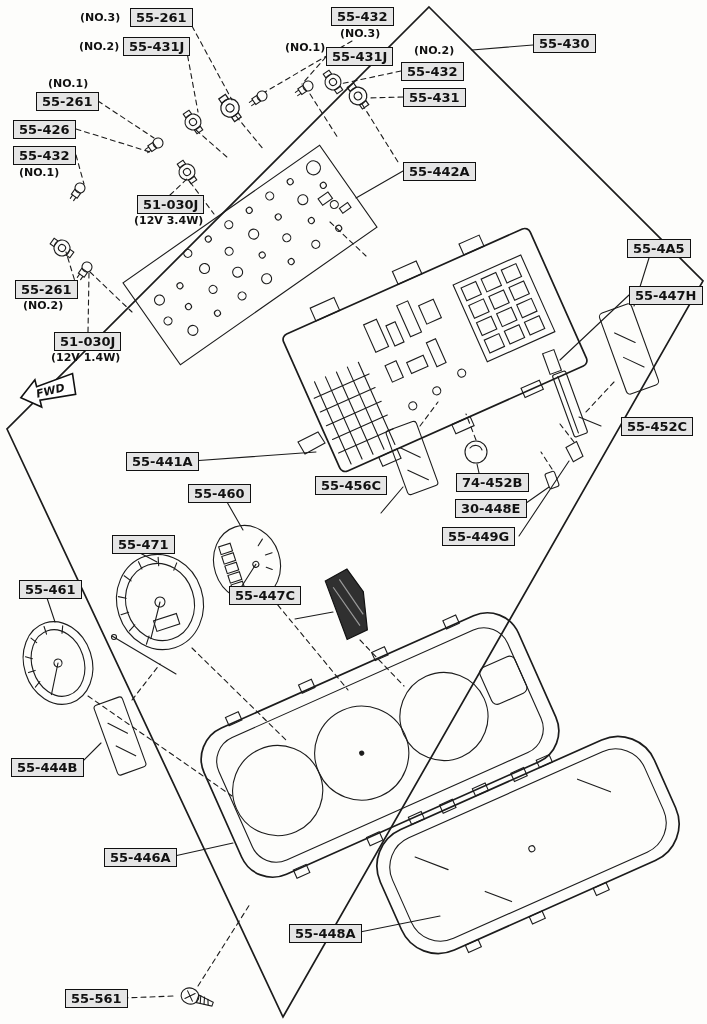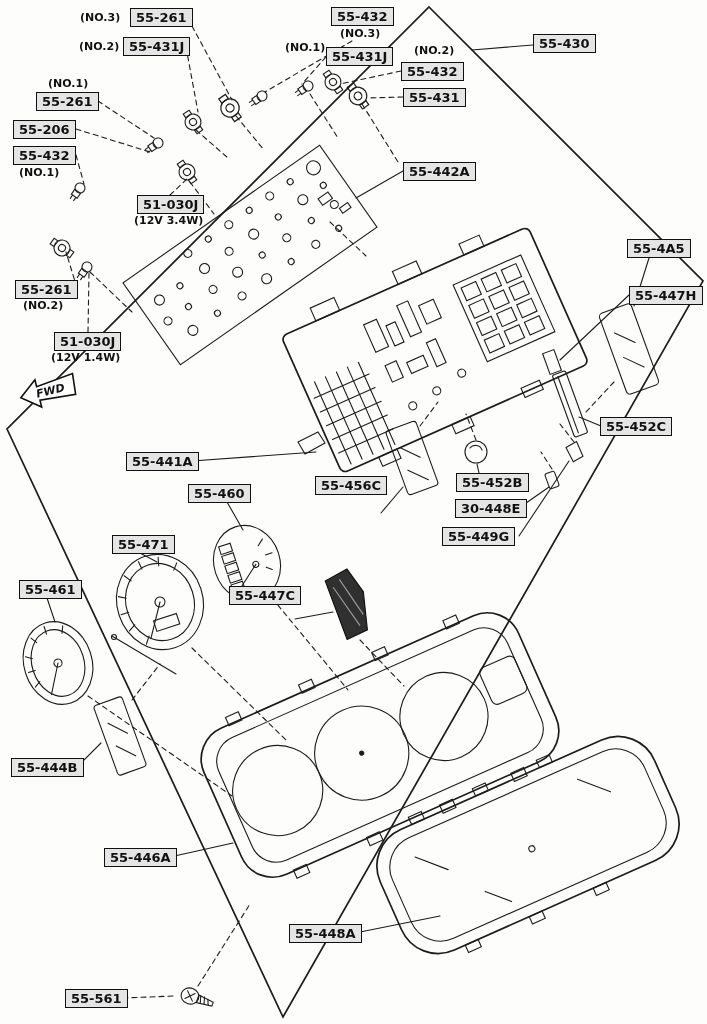--- a/index.html
+++ b/index.html
@@ -299,32 +299,32 @@
 </svg>
 
 <div class="lbl" style="left:130px;top:8px">55-261</div>
 <div class="lbl" style="left:331px;top:7px">55-432</div>
 <div class="lbl" style="left:123px;top:37px">55-431J</div>
 <div class="lbl" style="left:326px;top:47px">55-431J</div>
 <div class="lbl" style="left:533px;top:34px">55-430</div>
 <div class="lbl" style="left:401px;top:62px">55-432</div>
 <div class="lbl" style="left:403px;top:88px">55-431</div>
 <div class="lbl" style="left:36px;top:92px">55-261</div>
-<div class="lbl" style="left:13px;top:120px">55-206</div>
+<div class="lbl" style="left:13px;top:120px">55-426</div>
 <div class="lbl" style="left:13px;top:146px">55-432</div>
 <div class="lbl" style="left:137px;top:195px">51-030J</div>
 <div class="lbl" style="left:403px;top:162px">55-442A</div>
 <div class="lbl" style="left:627px;top:239px">55-4A5</div>
 <div class="lbl" style="left:629px;top:286px">55-447H</div>
 <div class="lbl" style="left:15px;top:280px">55-261</div>
 <div class="lbl" style="left:54px;top:332px">51-030J</div>
-<div class="lbl" style="left:600px;top:417px">55-452C</div>
+<div class="lbl" style="left:621px;top:417px">55-452C</div>
 <div class="lbl" style="left:126px;top:452px">55-441A</div>
 <div class="lbl" style="left:188px;top:484px">55-460</div>
-<div class="lbl" style="left:456px;top:473px">55-452B</div>
+<div class="lbl" style="left:456px;top:473px">74-452B</div>
 <div class="lbl" style="left:315px;top:476px">55-456C</div>
 <div class="lbl" style="left:455px;top:499px">30-448E</div>
 <div class="lbl" style="left:442px;top:527px">55-449G</div>
 <div class="lbl" style="left:112px;top:535px">55-471</div>
 <div class="lbl" style="left:19px;top:580px">55-461</div>
 <div class="lbl" style="left:229px;top:586px">55-447C</div>
 <div class="lbl" style="left:11px;top:758px">55-444B</div>
 <div class="lbl" style="left:104px;top:848px">55-446A</div>
 <div class="lbl" style="left:289px;top:924px">55-448A</div>
 <div class="lbl" style="left:65px;top:989px">55-561</div>

